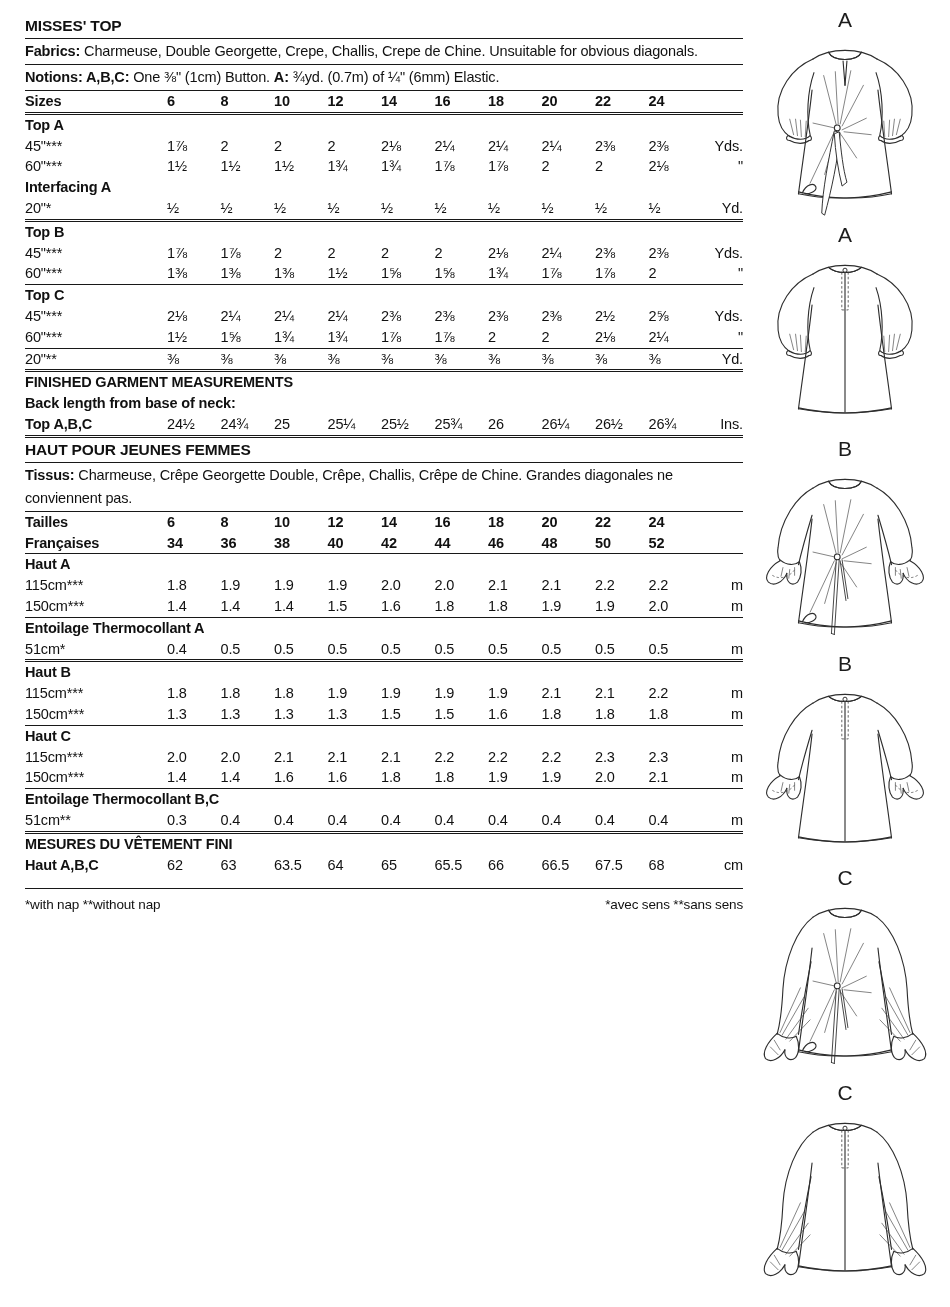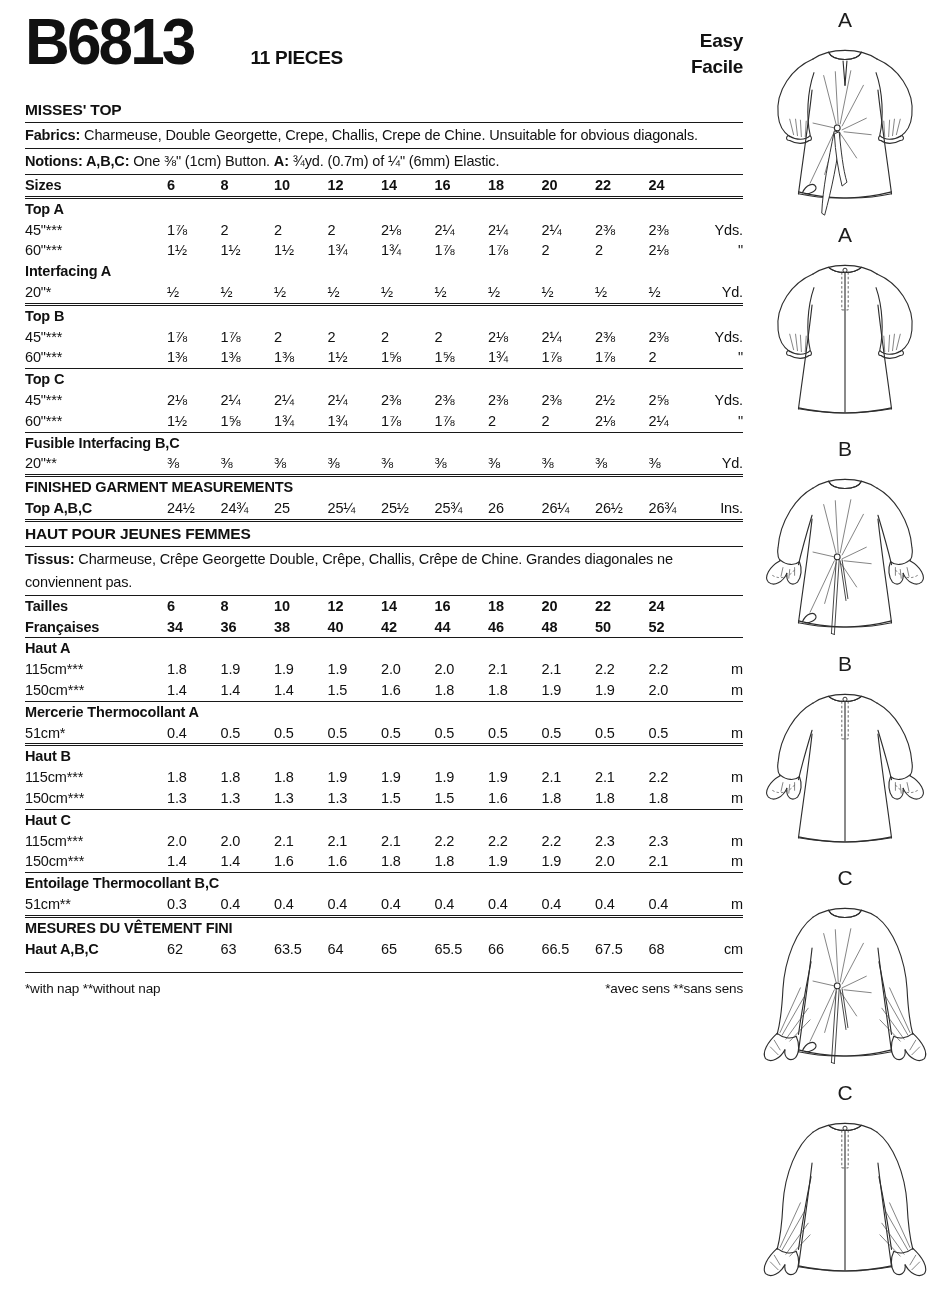--- a/index.html
+++ b/index.html
@@ -40,28 +40,20 @@
   .fig { height:214.5px; text-align:center; }
   .fig .lbl { font-size:21px; line-height:24px; height:24px; color:#1c1c1c; }
   .fig svg { display:block; margin:-2px auto 0; }
 </style>
 </head>
 <body>
 
 <div class="page">
 
   <div class="left-col">
-    <div class="masthead">
-      <div class="pattern-number">B6813</div>
-      <div class="pieces">11 PIECES</div>
-      <div class="difficulty">
-        <div>Easy</div>
-        <div>Facile</div>
-      </div>
-    </div>
 
     <div id="spec-table">
         <div class="trow rule1 ttl">MISSES' TOP</div>
         <div class="trow rule1 note"><span class="b">Fabrics: </span><span>Charmeuse, Double Georgette, Crepe, Challis, Crepe de Chine. Unsuitable for obvious diagonals.</span></div>
         <div class="trow rule1 note"><span class="b">Notions: A,B,C: </span><span>One ⅜" (1cm) Button. </span><span class="b">A: </span><span>¾yd. (0.7m) of ¼" (6mm) Elastic.</span></div>
         <div class="trow rule2 grid">
           <span class="lc b">Sizes</span>
           <span class="vc b">6</span>
           <span class="vc b">8</span>
           <span class="vc b">10</span>
@@ -169,36 +161,36 @@
           <span class="vc">1¾</span>
           <span class="vc">1¾</span>
           <span class="vc">1⅞</span>
           <span class="vc">1⅞</span>
           <span class="vc">2</span>
           <span class="vc">2</span>
           <span class="vc">2⅛</span>
           <span class="vc">2¼</span>
           <span class="uc">"</span>
         </div>
-        <div class="trow sec">Fusible Interfacing B,C</div>
         <div class="trow rule2 grid">
           <span class="lc">20"**</span>
           <span class="vc">⅜</span>
           <span class="vc">⅜</span>
           <span class="vc">⅜</span>
           <span class="vc">⅜</span>
           <span class="vc">⅜</span>
           <span class="vc">⅜</span>
           <span class="vc">⅜</span>
           <span class="vc">⅜</span>
           <span class="vc">⅜</span>
           <span class="vc">⅜</span>
           <span class="uc">Yd.</span>
         </div>
         <div class="trow sec">FINISHED GARMENT MEASUREMENTS</div>
+        <div class="trow sec">Back length from base of neck:</div>
         <div class="trow rule2 grid">
           <span class="lc b">Top A,B,C</span>
           <span class="vc">24½</span>
           <span class="vc">24¾</span>
           <span class="vc">25</span>
           <span class="vc">25¼</span>
           <span class="vc">25½</span>
           <span class="vc">25¾</span>
           <span class="vc">26</span>
           <span class="vc">26¼</span>
@@ -258,21 +250,21 @@
           <span class="vc">1.4</span>
           <span class="vc">1.5</span>
           <span class="vc">1.6</span>
           <span class="vc">1.8</span>
           <span class="vc">1.8</span>
           <span class="vc">1.9</span>
           <span class="vc">1.9</span>
           <span class="vc">2.0</span>
           <span class="uc">m</span>
         </div>
-        <div class="trow sec">Mercerie Thermocollant A</div>
+        <div class="trow sec">Entoilage Thermocollant A</div>
         <div class="trow rule2 grid">
           <span class="lc">51cm*</span>
           <span class="vc">0.4</span>
           <span class="vc">0.5</span>
           <span class="vc">0.5</span>
           <span class="vc">0.5</span>
           <span class="vc">0.5</span>
           <span class="vc">0.5</span>
           <span class="vc">0.5</span>
           <span class="vc">0.5</span>

